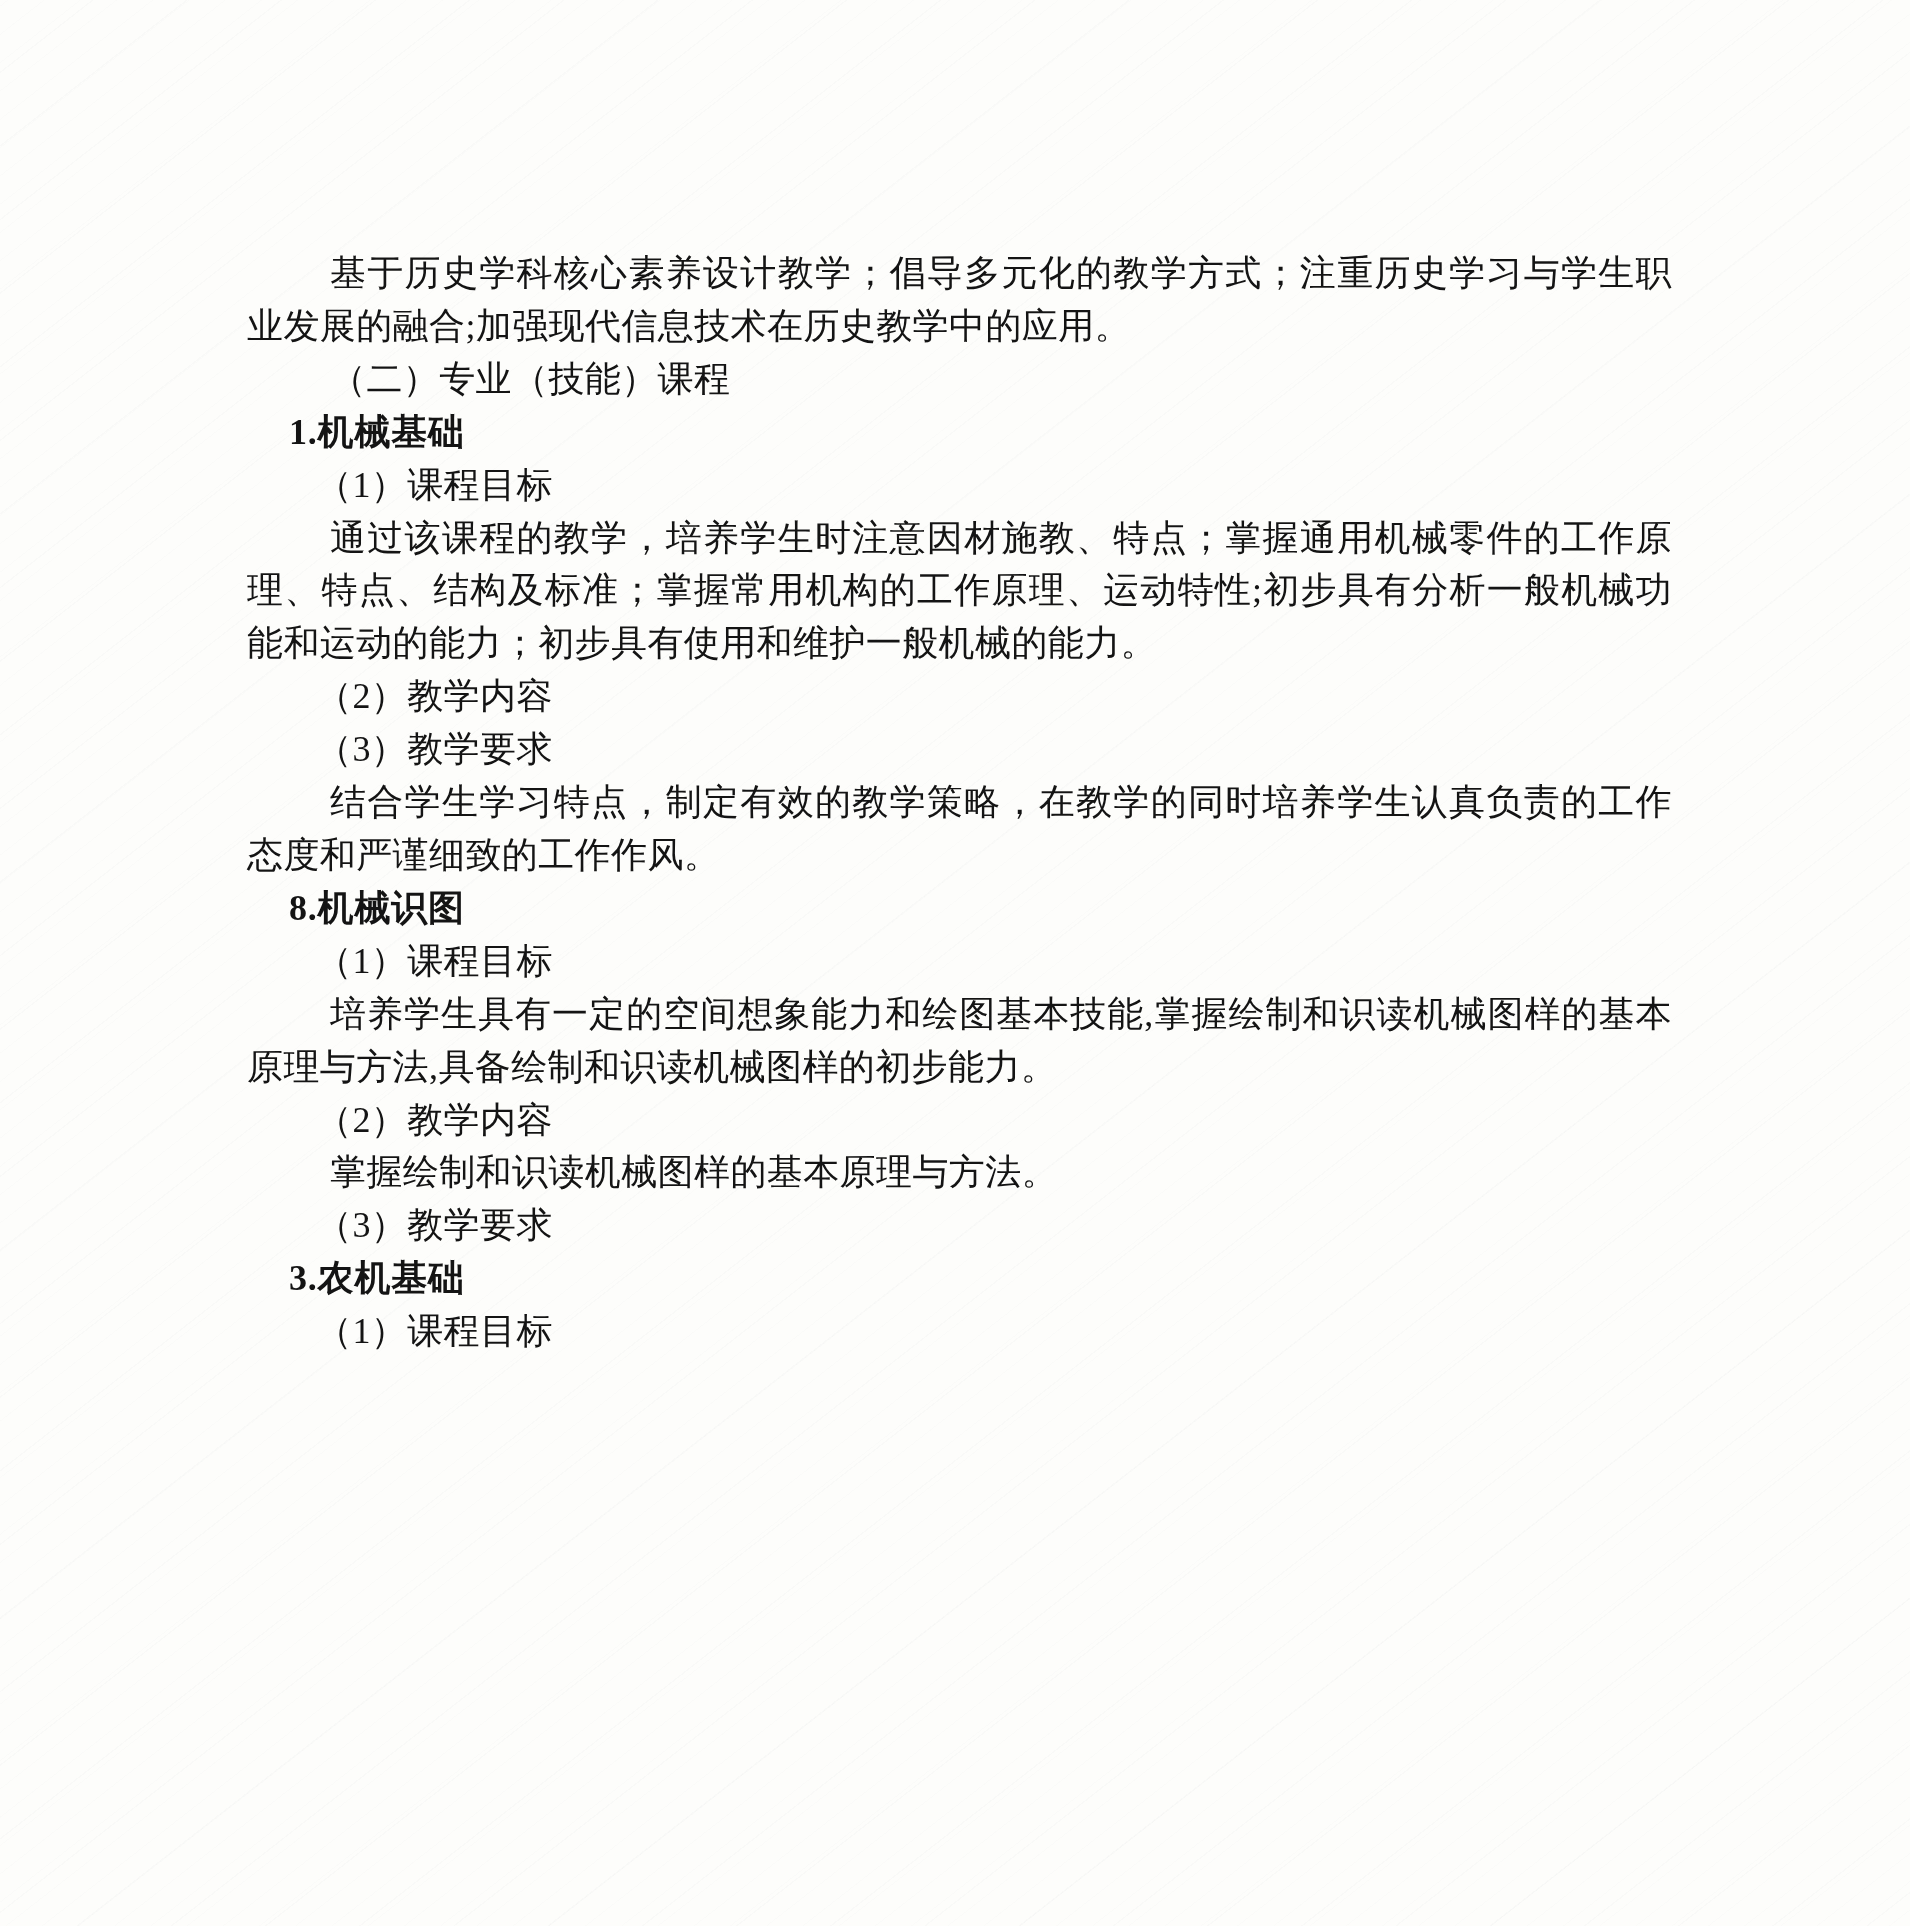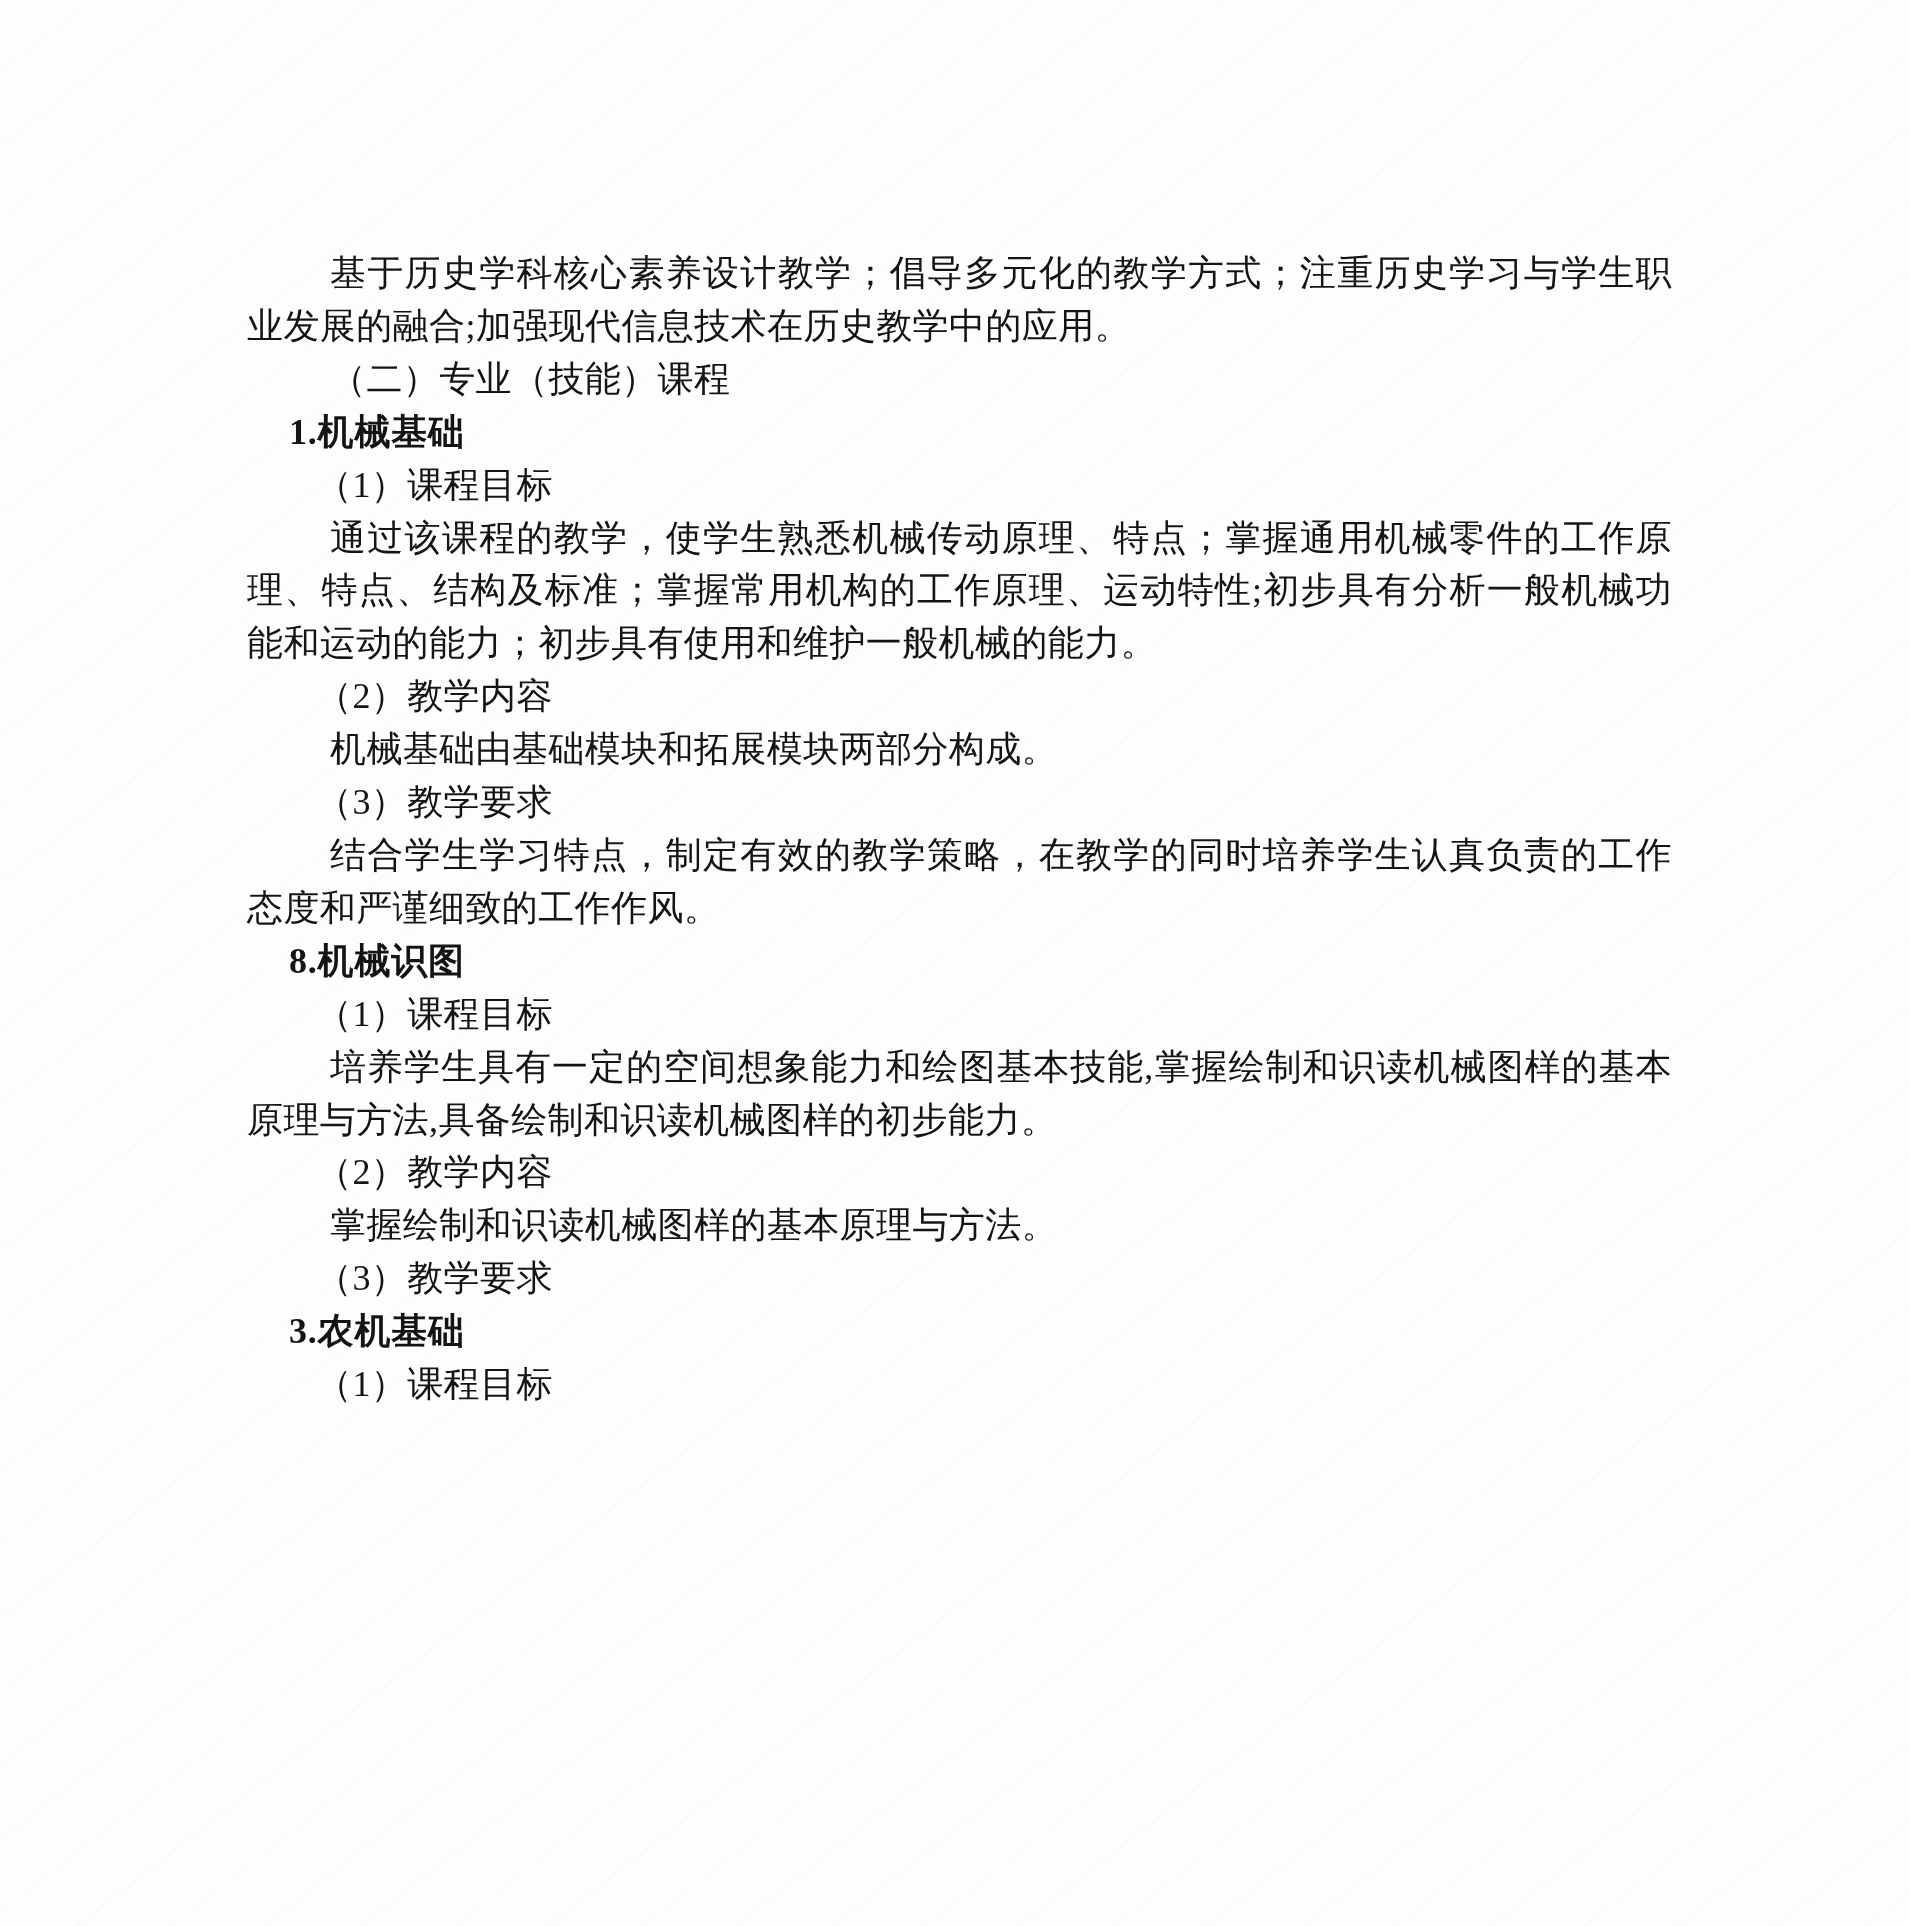--- a/index.html
+++ b/index.html
@@ -68,23 +68,22 @@
 </head>
 <body>
 
 <div class="page">
   <div class="content">
 
     <p class="indent">基于历史学科核心素养设计教学；倡导多元化的教学方式；注重历史学习与学生职业发展的融合;加强现代信息技术在历史教学中的应用。</p>
     <p class="indent">（二）专业（技能）课程</p>
     <p class="heading">1.机械基础</p>
     <p class="sub">（1）课程目标</p>
-    <p class="indent">通过该课程的教学，使学生熟悉机械传动原理、特点；掌握通用机械零件的工作原理、特点、结构及标准；掌握常用机构的工作原理、运动特性;初步具有分析一般机械功能和运动的能力；初步具有使用和维护一般机械的能力。</p>
+    <p class="indent">通过该课程的教学，培养学生时注意因材施教、特点；掌握通用机械零件的工作原理、特点、结构及标准；掌握常用机构的工作原理、运动特性;初步具有分析一般机械功能和运动的能力；初步具有使用和维护一般机械的能力。</p>
     <p class="sub">（2）教学内容</p>
-    <p class="indent">机械基础由基础模块和拓展模块两部分构成。</p>
     <p class="sub">（3）教学要求</p>
     <p class="indent">结合学生学习特点，制定有效的教学策略，在教学的同时培养学生认真负责的工作态度和严谨细致的工作作风。</p>
     <p class="heading">8.机械识图</p>
     <p class="sub">（1）课程目标</p>
     <p class="indent">培养学生具有一定的空间想象能力和绘图基本技能,掌握绘制和识读机械图样的基本原理与方法,具备绘制和识读机械图样的初步能力。</p>
     <p class="sub">（2）教学内容</p>
     <p class="indent">掌握绘制和识读机械图样的基本原理与方法。</p>
     <p class="sub">（3）教学要求</p>
     <p class="heading">3.农机基础</p>
     <p class="sub">（1）课程目标</p>

